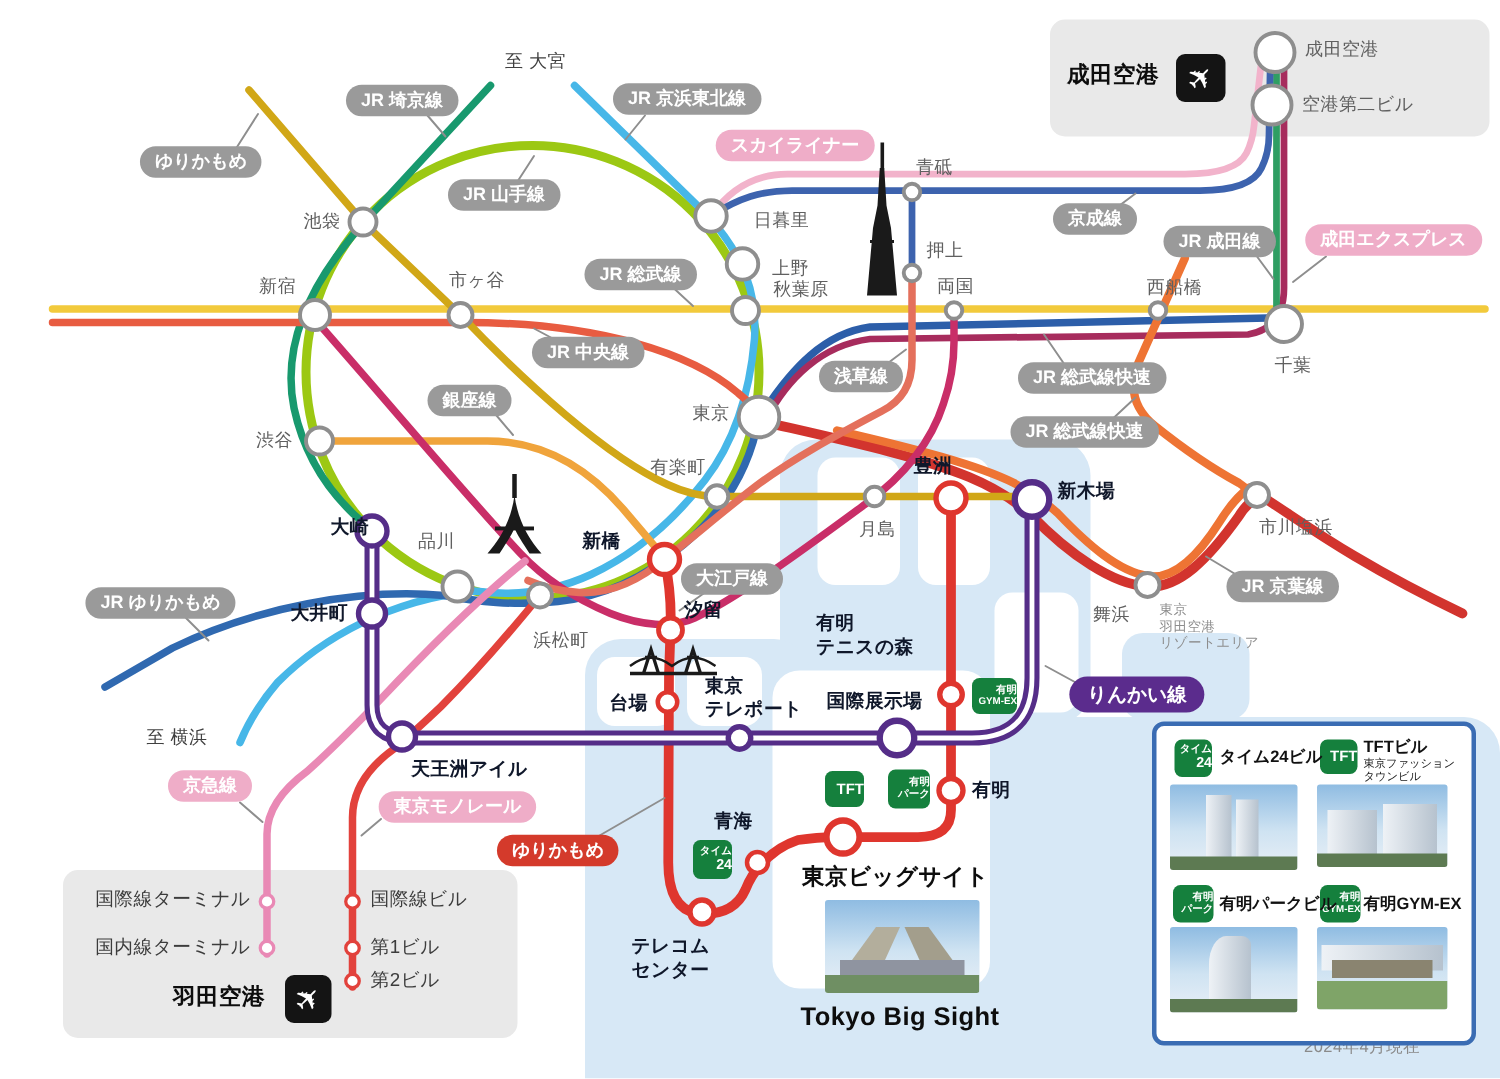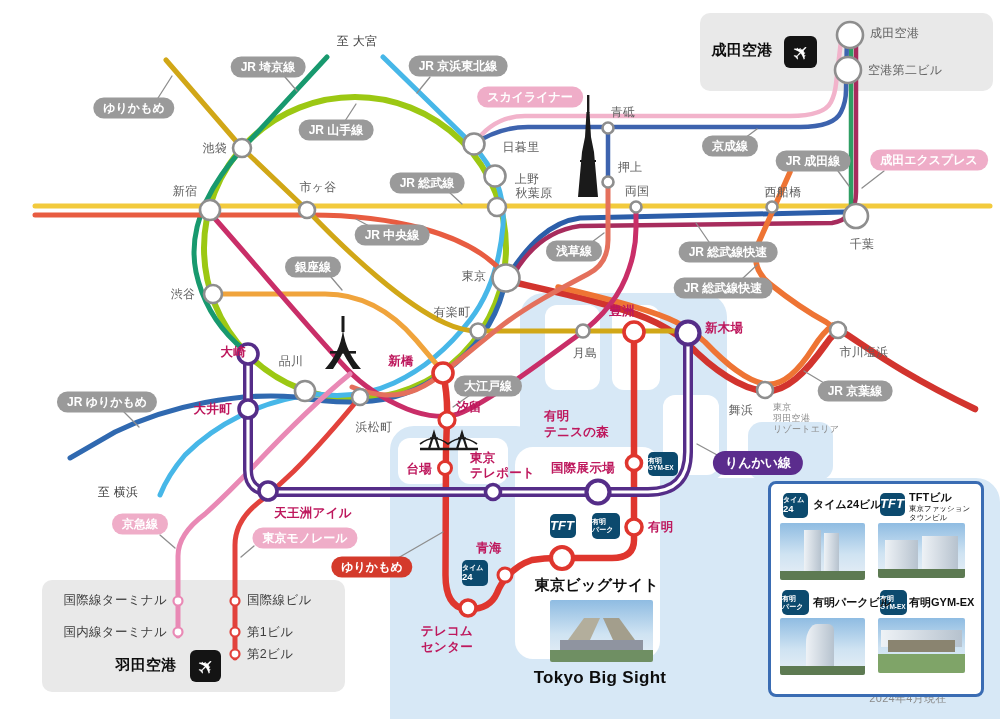--- a/index.html
+++ b/index.html
@@ -4,41 +4,41 @@
 <style>
   html,body{margin:0;padding:0;background:#fff;}
   #stage{position:relative;width:1000px;height:719px;overflow:hidden;background:#fff;
          font-family:"Liberation Sans","DejaVu Sans",sans-serif;}
   #stage svg{position:absolute;left:0;top:0;z-index:2;}
   .bay{position:absolute;background:#d7e8f6;z-index:0;}
   .blk{position:absolute;background:#fff;z-index:1;}
   .gbox{position:absolute;background:#e9e9e9;border-radius:10px;z-index:1;}
   .lb{position:absolute;transform:translate(-50%,-50%);font-size:12px;color:#606060;
       white-space:nowrap;z-index:3;letter-spacing:.3px;}
-  .lb.b{color:#be185d;font-weight:700;font-size:12.5px;}
+  .lb.b{color:#0f172a;font-weight:700;font-size:12.5px;}
   .lb.l{transform:translate(0,-50%);}
   .lb.r{transform:translate(-100%,-50%);}
   .lb.dk{color:#3c3c3c;font-size:12.5px;}
   .lb.big{font-size:15px;font-weight:700;color:#0d0d0d;}
   .lb.en{font-size:17px;font-weight:700;color:#0d0d0d;}
   .lb.tiny{font-size:9px;color:#8d8d8d;}
   .lb.note{color:#404040;}
   .lb.asof{font-size:11px;color:#8a8a8a;}
   .pill{position:absolute;transform:translate(-50%,-50%);border-radius:12px;padding:2px 10px;
         font-size:12px;font-weight:600;color:#fff;white-space:nowrap;z-index:3;}
   .pill.gray{background:#9a9a9a;}
   .pill.pink{background:#efadc8;}
   .pill.red{background:#d43a2b;}
   .pill.purple{background:#5b2c8d;font-size:13px;padding:3px 12px;}
-  .badge{position:absolute;background:#0c4a6e;color:#fff;border-radius:5px;display:flex;
-         flex-direction:column;align-items:flex-start;justify-content:center;font-weight:700;
+  .badge{position:absolute;background:#15803d;color:#fff;border-radius:5px;display:flex;
+         flex-direction:column;align-items:flex-end;justify-content:center;font-weight:700;
          line-height:1.1;text-align:center;z-index:3;}
   .badge .t1{font-size:7px;}
   .badge .t2{font-size:9.5px;}
-  .badge .t3{font-size:13px;font-style:italic;}
+  .badge .t3{font-size:10px;}
   .badge .t4{font-size:6.5px;}
   .plane{position:absolute;background:#141414;border-radius:6px;color:#fff;display:flex;
          align-items:center;justify-content:center;z-index:3;}
   .plane span{transform:rotate(-45deg);font-size:21px;line-height:1;}
   .legend{position:absolute;left:768px;top:481px;width:210px;height:210px;background:#fff;
           border:3px solid #3a6cb3;border-radius:8px;z-index:3;}
   .lgname{position:absolute;font-size:11px;font-weight:700;color:#111;white-space:nowrap;z-index:4;}
   .lgsub{position:absolute;font-size:7.5px;color:#222;white-space:nowrap;z-index:4;}
   .photo{position:absolute;overflow:hidden;border-radius:2px;z-index:3;
          background:linear-gradient(180deg,#8fbce2 0%,#cfe3f2 55%,#e8eff6 100%);}

